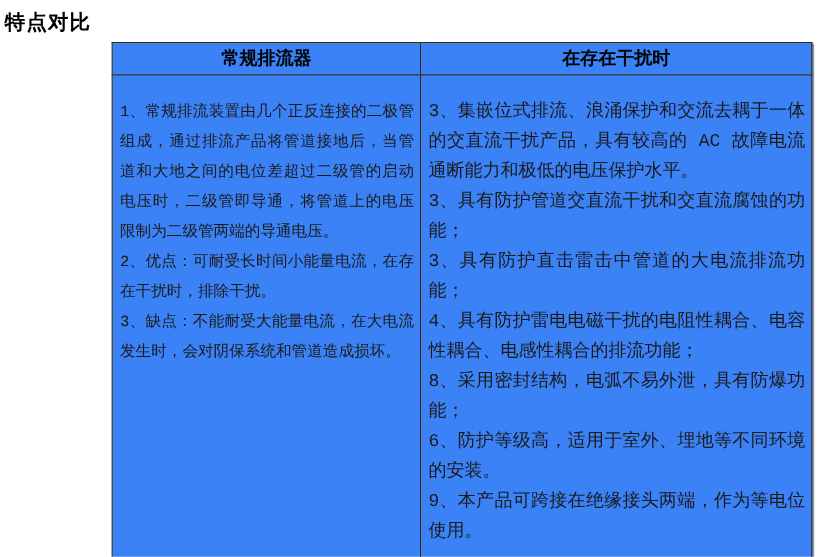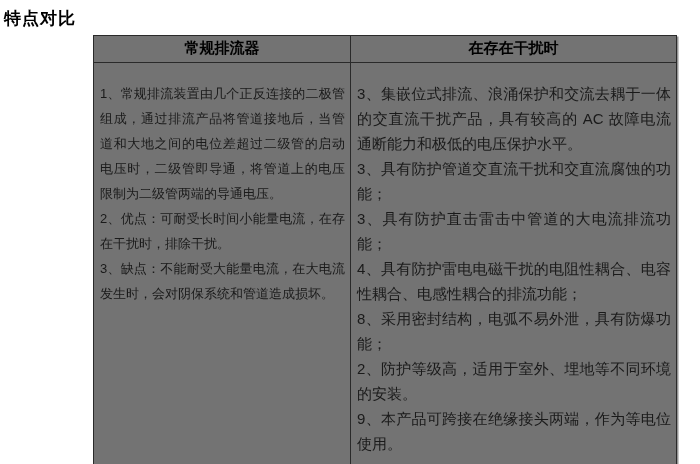--- a/index.html
+++ b/index.html
@@ -12,20 +12,21 @@
     background: #ffffff;
     font-family: "Liberation Sans", "DejaVu Sans", sans-serif;
     color: #1a1a1a;
     overflow: hidden;
   }
   .page {
     position: relative;
     width: 580px;
     height: 464px;
     background: #ffffff;
+    font-family: Liberation Mono, monospace;
   }
   .doc-title {
     position: absolute;
     left: 4px;
     top: 7px;
     font-size: 17px;
     font-weight: bold;
     letter-spacing: 1px;
     color: #000000;
   }
@@ -36,21 +37,21 @@
     width: 583px;
     border-collapse: collapse;
     table-layout: fixed;
     background: #ffffff;
     box-shadow: 1.5px 1.5px 0 rgba(60,60,60,0.55);
   }
   table.cmp th,
   table.cmp td {
     border: 1px solid #2a2a2a;
     vertical-align: top;
-    background: #737373;
+    background: #3b82f6;
     margin-left: 14px;
   }
   col.c-left  { width: 257px; }
   col.c-right { width: 326px; }
   th.hdr {
     font-size: 15px;
     font-weight: bold;
     text-align: center;
     height: 20px;
     padding: 3px 4px;
@@ -92,20 +93,20 @@
           <p>1、常规排流装置由几个正反连接的二极管组成，通过排流产品将管道接地后，当管道和大地之间的电位差超过二级管的启动电压时，二级管即导通，将管道上的电压限制为二级管两端的导通电压。</p>
           <p>2、优点：可耐受长时间小能量电流，在存在干扰时，排除干扰。</p>
           <p>3、缺点：不能耐受大能量电流，在大电流发生时，会对阴保系统和管道造成损坏。</p>
         </td>
         <td class="cell cell-right">
           <p>3、集嵌位式排流、浪涌保护和交流去耦于一体的交直流干扰产品，具有较高的 AC 故障电流通断能力和极低的电压保护水平。</p>
           <p>3、具有防护管道交直流干扰和交直流腐蚀的功能；</p>
           <p>3、具有防护直击雷击中管道的大电流排流功能；</p>
           <p>4、具有防护雷电电磁干扰的电阻性耦合、电容性耦合、电感性耦合的排流功能；</p>
           <p>8、采用密封结构，电弧不易外泄，具有防爆功能；</p>
-          <p>2、防护等级高，适用于室外、埋地等不同环境的安装。</p>
+          <p>6、防护等级高，适用于室外、埋地等不同环境的安装。</p>
           <p>9、本产品可跨接在绝缘接头两端，作为等电位使用。</p>
         </td>
       </tr>
     </tbody>
   </table>
 
 </div>
 
 </body></html>

